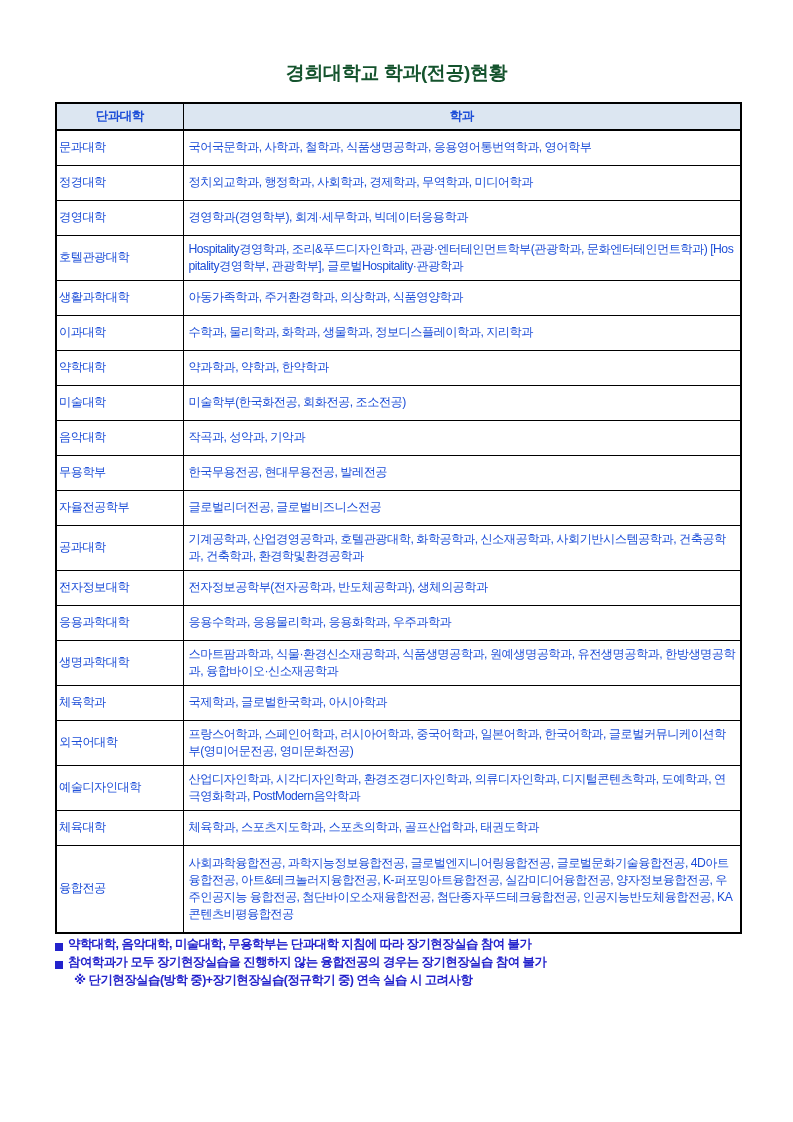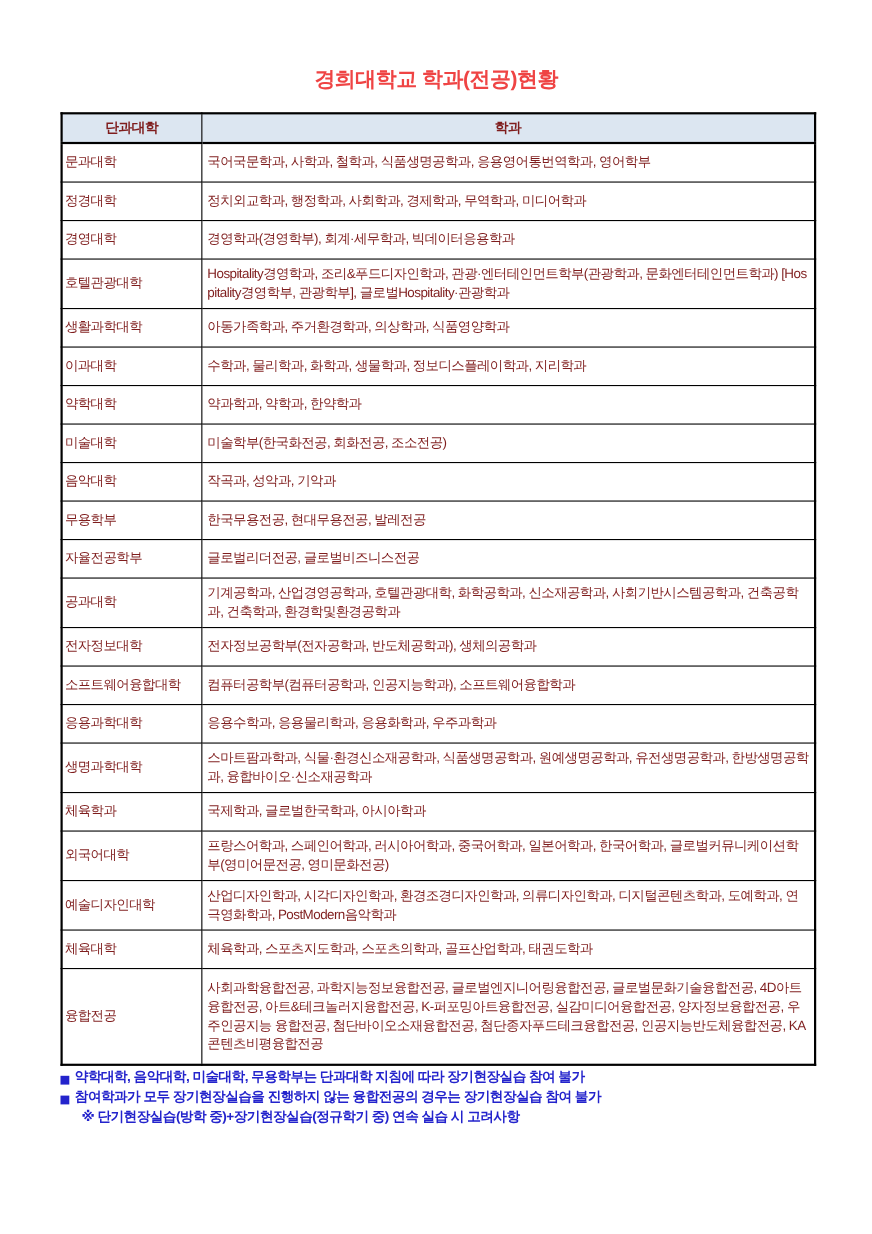--- a/index.html
+++ b/index.html
@@ -23,21 +23,21 @@
   }
   .doc-title {
     text-align: center;
     font-size: 19px;
     font-weight: bold;
     letter-spacing: -0.4px;
     margin: 0;
     padding-top: 62px;
     padding-bottom: 0;
     line-height: 1.2;
-    color: #ef4444;
+    color: #14532d;
   }
   .table-wrap {
     margin: 17px 0 0 0;
     padding: 0 53px 0 55px;
     box-sizing: border-box;
   }
   table.dept-table {
     width: 685px;
     border-collapse: collapse;
     table-layout: fixed;
@@ -48,21 +48,21 @@
   table.dept-table col.col-depts   { width: 558px; }
 
   table.dept-table th,
   table.dept-table td {
     border: 1px solid #000000;
     padding: 0;
     vertical-align: middle;
     font-size: 12.2px;
     line-height: 1.38;
     letter-spacing: -0.5px;
-    color: #7f1d1d;
+    color: #1d4ed8;
   }
   table.dept-table thead th {
     background: #dce6f1;
     font-weight: bold;
     text-align: center;
     height: 25px;
     border-bottom: 2px solid #000000;
     font-size: 12.5px;
   }
   table.dept-table tbody td.college {
@@ -175,24 +175,20 @@
             <td class="college">자율전공학부</td>
             <td class="depts">글로벌리더전공, 글로벌비즈니스전공</td>
           </tr>
           <tr class="double">
             <td class="college">공과대학</td>
             <td class="depts">기계공학과, 산업경영공학과, 호텔관광대학, 화학공학과, 신소재공학과, 사회기반시스템공학과, 건축공학과, 건축학과, 환경학및환경공학과</td>
           </tr>
           <tr class="single">
             <td class="college">전자정보대학</td>
             <td class="depts">전자정보공학부(전자공학과, 반도체공학과), 생체의공학과</td>
-          </tr>
-          <tr class="single">
-            <td class="college">소프트웨어융합대학</td>
-            <td class="depts">컴퓨터공학부(컴퓨터공학과, 인공지능학과), 소프트웨어융합학과</td>
           </tr>
           <tr class="single">
             <td class="college">응용과학대학</td>
             <td class="depts">응용수학과, 응용물리학과, 응용화학과, 우주과학과</td>
           </tr>
           <tr class="double">
             <td class="college">생명과학대학</td>
             <td class="depts">스마트팜과학과, 식물·환경신소재공학과, 식품생명공학과, 원예생명공학과, 유전생명공학과, 한방생명공학과, 융합바이오·신소재공학과</td>
           </tr>
           <tr class="single">

